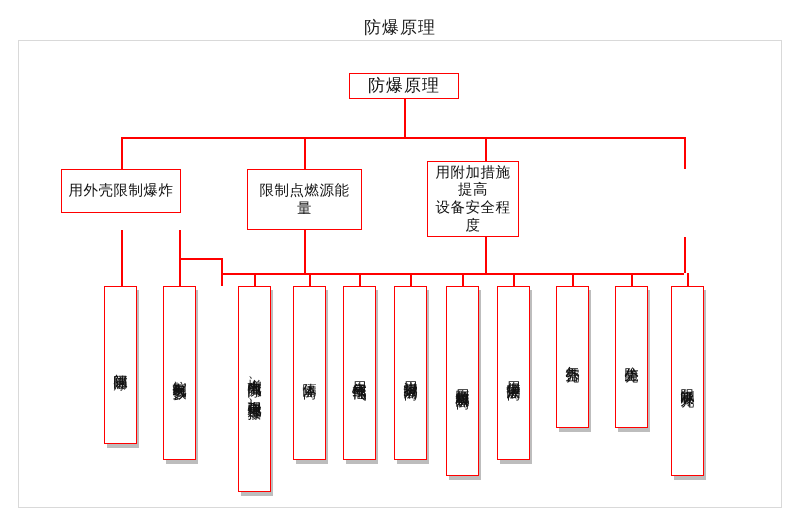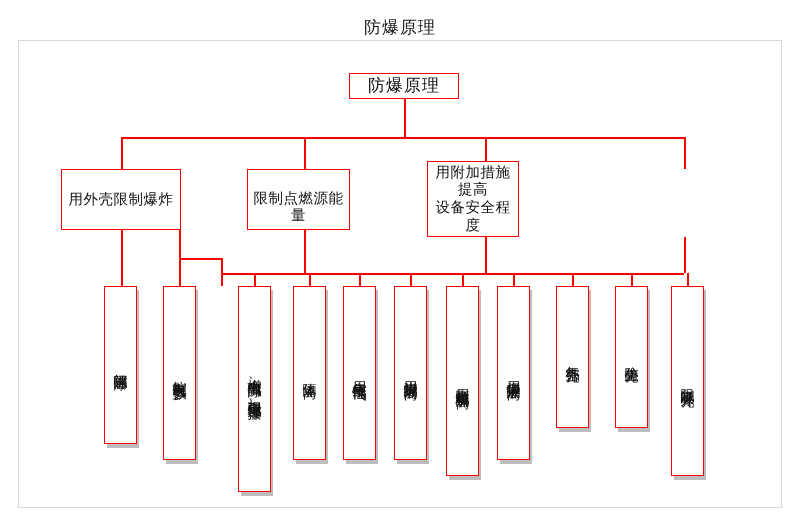--- a/index.html
+++ b/index.html
@@ -121,25 +121,25 @@
   <div class="line v" style="left:443px; top:232px; height:13px;"></div>
   <div class="line v" style="left:494px; top:232px; height:13px;"></div>
   <div class="line v" style="left:553px; top:232px; height:13px;"></div>
   <div class="line v" style="left:612px; top:232px; height:13px;"></div>
   <div class="line v" style="left:668px; top:232px; height:13px;"></div>
 
   <div class="node root" style="left:330px; top:32px; width:110px; height:26px;">
     <span>防爆原理</span>
   </div>
 
-  <div class="node level2" style="left:42px; top:128px; width:120px; height:61px;font-family:Liberation Serif, serif;">
+  <div class="node level2" style="left:42px; top:128px; width:120px; height:44px;font-family:Liberation Serif, serif;">
     <span>用外壳限制爆炸</span>
   </div>
 
-  <div class="node level2" style="left:228px; top:128px; width:103px; height:61px;align-items:flex-end;">
+  <div class="node level2" style="left:228px; top:128px; width:115px; height:61px;">
     <span>限制点燃源能量</span>
   </div>
 
   <div class="node level2" style="left:408px; top:120px; width:92px; height:76px; white-space:pre-line;">
     <span>用附加措施提高
 设备安全程度</span>
   </div>
 
 
   <div class="shadow" style="left:88px; top:249px; width:32px; height:158px;"></div>

